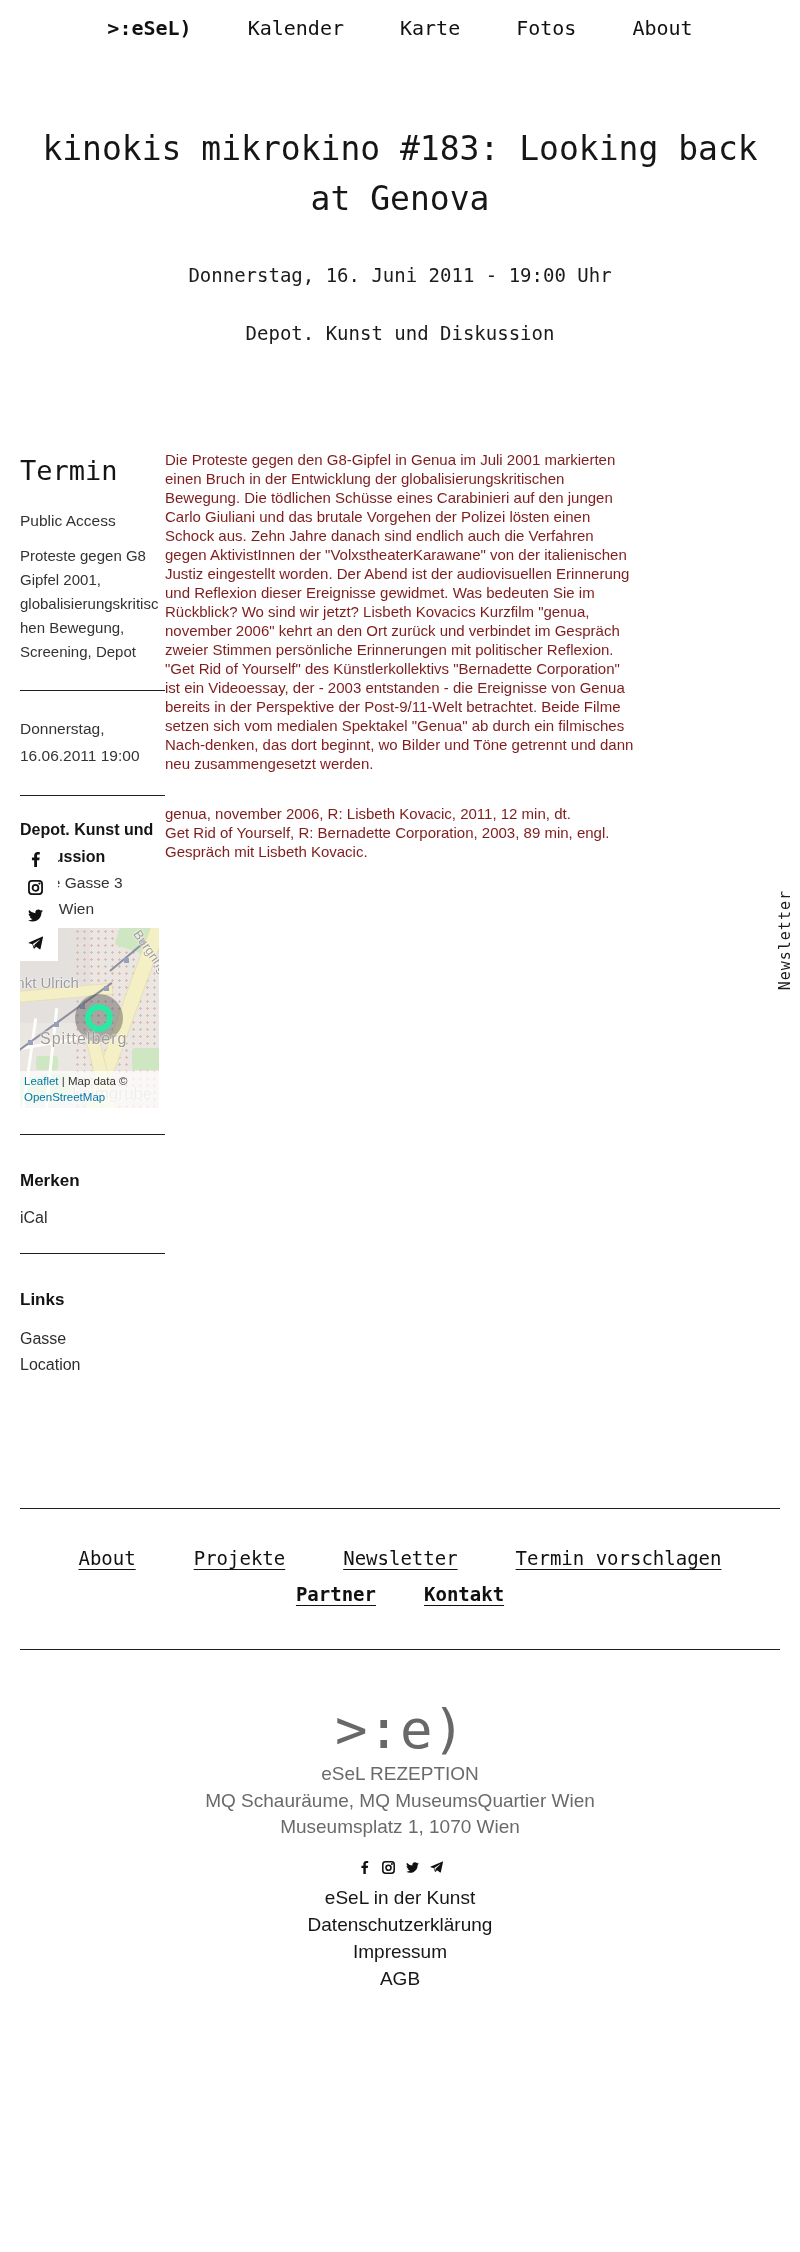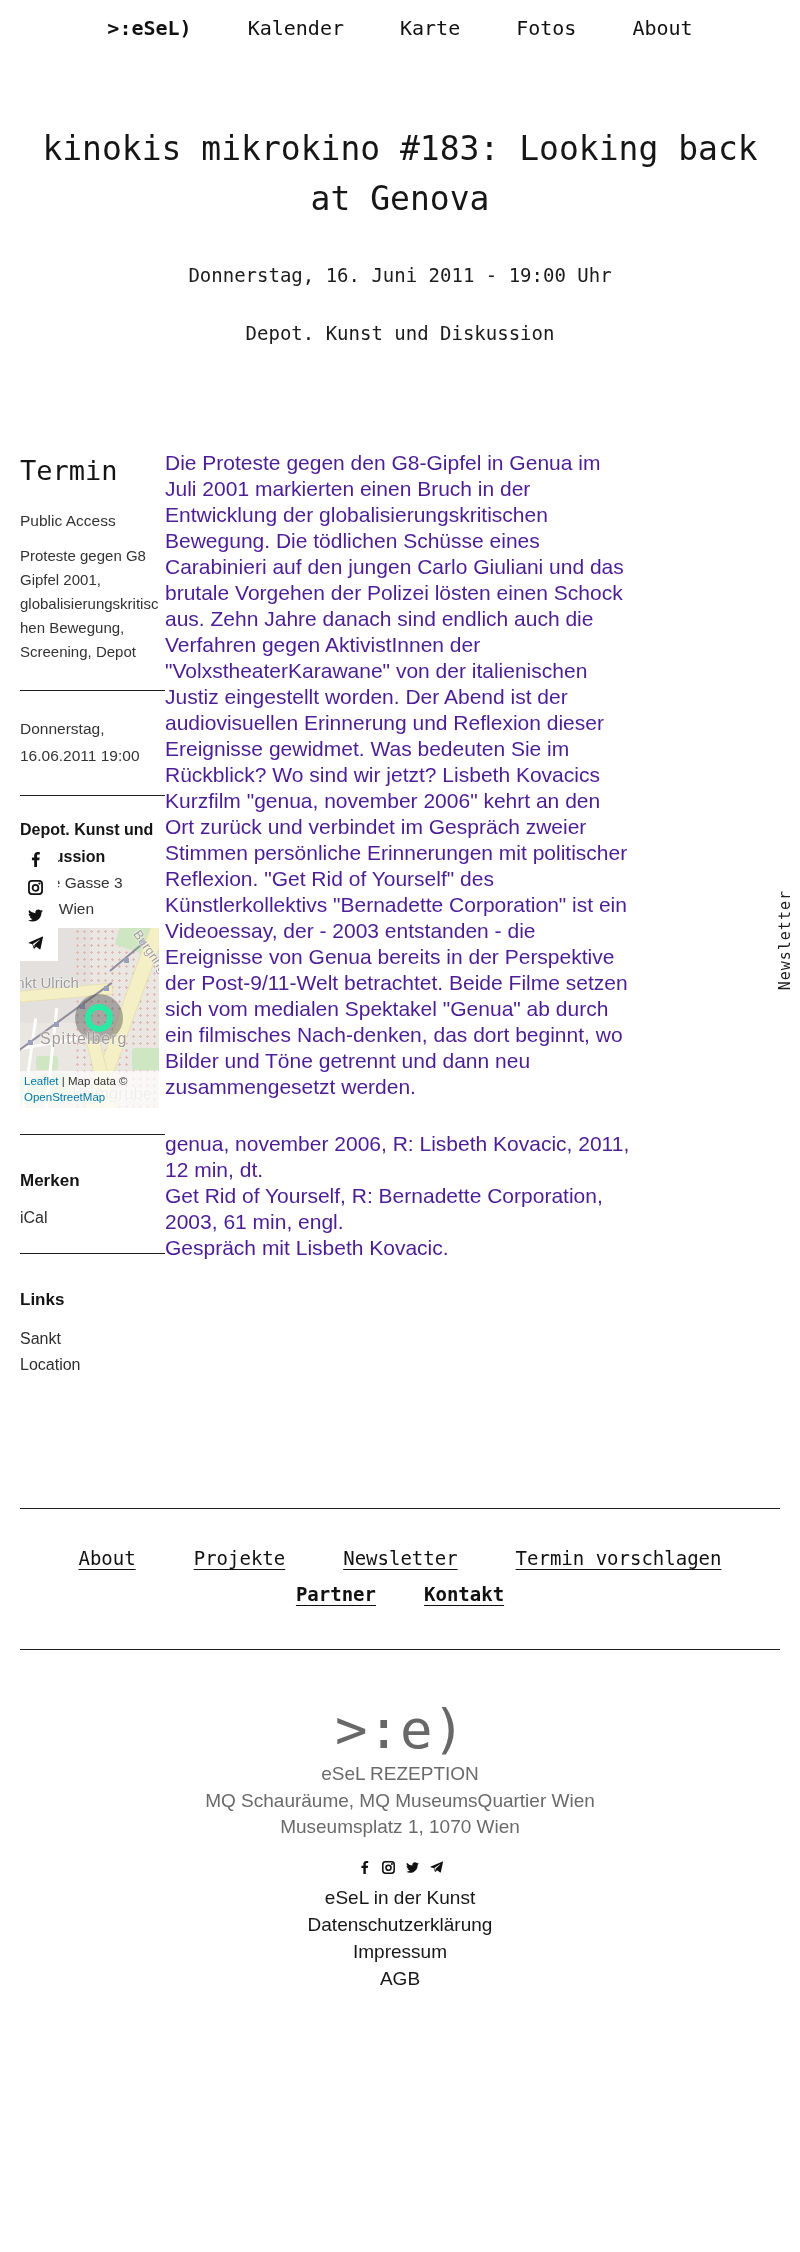--- a/index.html
+++ b/index.html
@@ -79,21 +79,21 @@
   .m-attrib { position: absolute; left: 0; right: 0; bottom: 0; z-index: 2; background: rgba(255,255,255,0.72);
               font-size: 11.5px; line-height: 16px; padding: 2px 4px 3px; color: #333; }
   .m-attrib a { color: #0078a8; text-decoration: none; }
 
   .sb-head { margin-top: 36px; font-weight: bold; font-size: 17px; color: #141414; }
   .sb-link { margin-top: 18px; font-size: 16px; color: #2e2e2e; cursor: pointer; }
   .sb-links-list { margin-top: 16px; line-height: 26px; font-size: 16px; color: #2e2e2e; }
   .sb-links-list div { cursor: pointer; }
 
   
-  .main { width: 470px; flex: 0 0 470px; font-size: 21px; line-height: 26px; color: #4c1d95; }
+  .main { width: 470px; flex: 0 0 470px; font-size: 15px; line-height: 19px; color: #7f1d1d; }
   .main p { margin-top: 6px; }
   .credits { margin-top: 31px; }
 
   
   .newsletter-tab { position: absolute; top: 890px; right: 6px; writing-mode: vertical-rl;
                     transform: rotate(180deg); font-family: "DejaVu Sans Mono", monospace;
                     font-size: 15px; color: #1c1c1c; letter-spacing: 1px; cursor: pointer; }
 
   
   .footer-hr { border: none; border-top: 1px solid #1f1f1f; margin: 0 20px; }
@@ -195,30 +195,30 @@
           </div>
         </div>
       </div>
 
       <hr class="sb-hr">
       <div class="sb-head">Merken</div>
       <div class="sb-link">iCal</div>
       <hr class="sb-hr">
       <div class="sb-head">Links</div>
       <div class="sb-links-list">
-        <div>Sankt</div>
+        <div>Gasse</div>
         <div>Location</div>
       </div>
     </div>
 
     <div class="main">
       <p>Die Proteste gegen den G8-Gipfel in Genua im Juli 2001 markierten einen Bruch in der Entwicklung der globalisierungskritischen Bewegung. Die tödlichen Schüsse eines Carabinieri auf den jungen Carlo Giuliani und das brutale Vorgehen der Polizei lösten einen Schock aus. Zehn Jahre danach sind endlich auch die Verfahren gegen AktivistInnen der "VolxstheaterKarawane" von der italienischen Justiz eingestellt worden. Der Abend ist der audiovisuellen Erinnerung und Reflexion dieser Ereignisse gewidmet. Was bedeuten Sie im Rückblick? Wo sind wir jetzt? Lisbeth Kovacics Kurzfilm "genua, november 2006" kehrt an den Ort zurück und verbindet im Gespräch zweier Stimmen persönliche Erinnerungen mit politischer Reflexion. "Get Rid of Yourself" des Künstlerkollektivs "Bernadette Corporation" ist ein Videoessay, der - 2003 entstanden - die Ereignisse von Genua bereits in der Perspektive der Post-9/11-Welt betrachtet. Beide Filme setzen sich vom medialen Spektakel "Genua" ab durch ein filmisches Nach-denken, das dort beginnt, wo Bilder und Töne getrennt und dann neu zusammengesetzt werden.</p>
       <div class="credits">
         <div>genua, november 2006, R: Lisbeth Kovacic, 2011, 12 min, dt.</div>
-        <div>Get Rid of Yourself, R: Bernadette Corporation, 2003, 61 min, engl.</div>
+        <div>Get Rid of Yourself, R: Bernadette Corporation, 2003, 89 min, engl.</div>
         <div>Gespräch mit Lisbeth Kovacic.</div>
       </div>
     </div>
   </div>
 
   <div class="newsletter-tab">Newsletter</div>
 
   <hr class="footer-hr hr-top">
   <div class="fnav">
     <a href="#">About</a>

